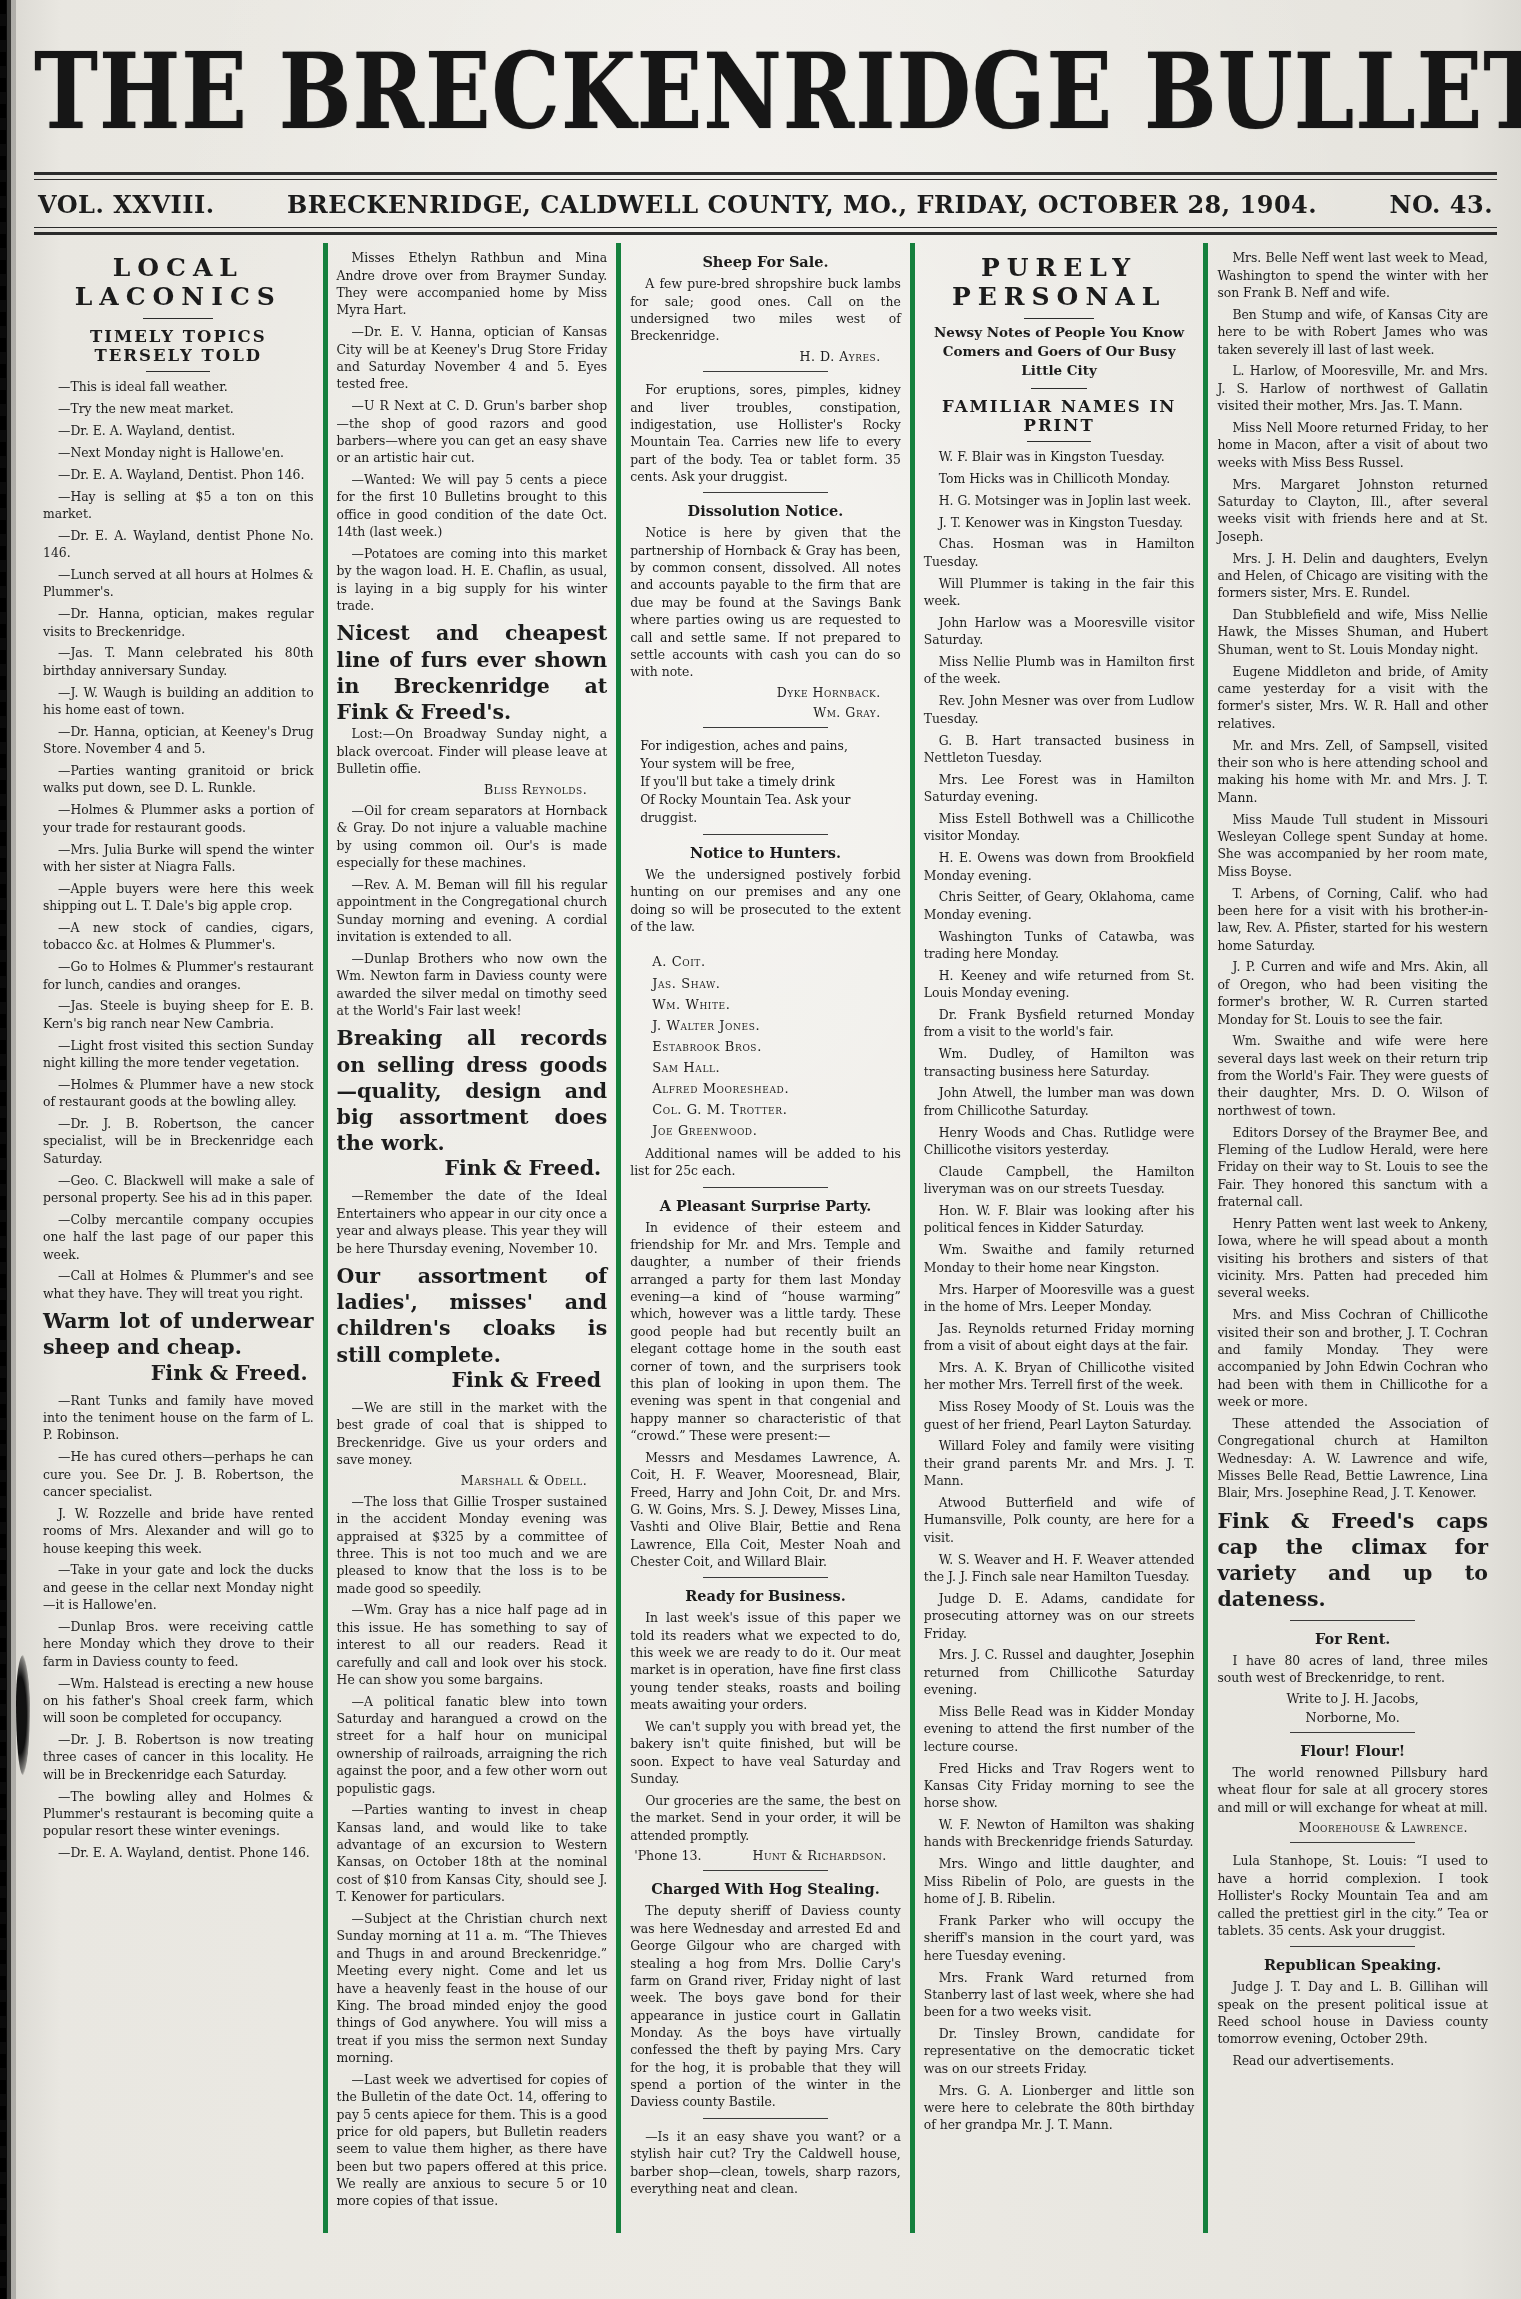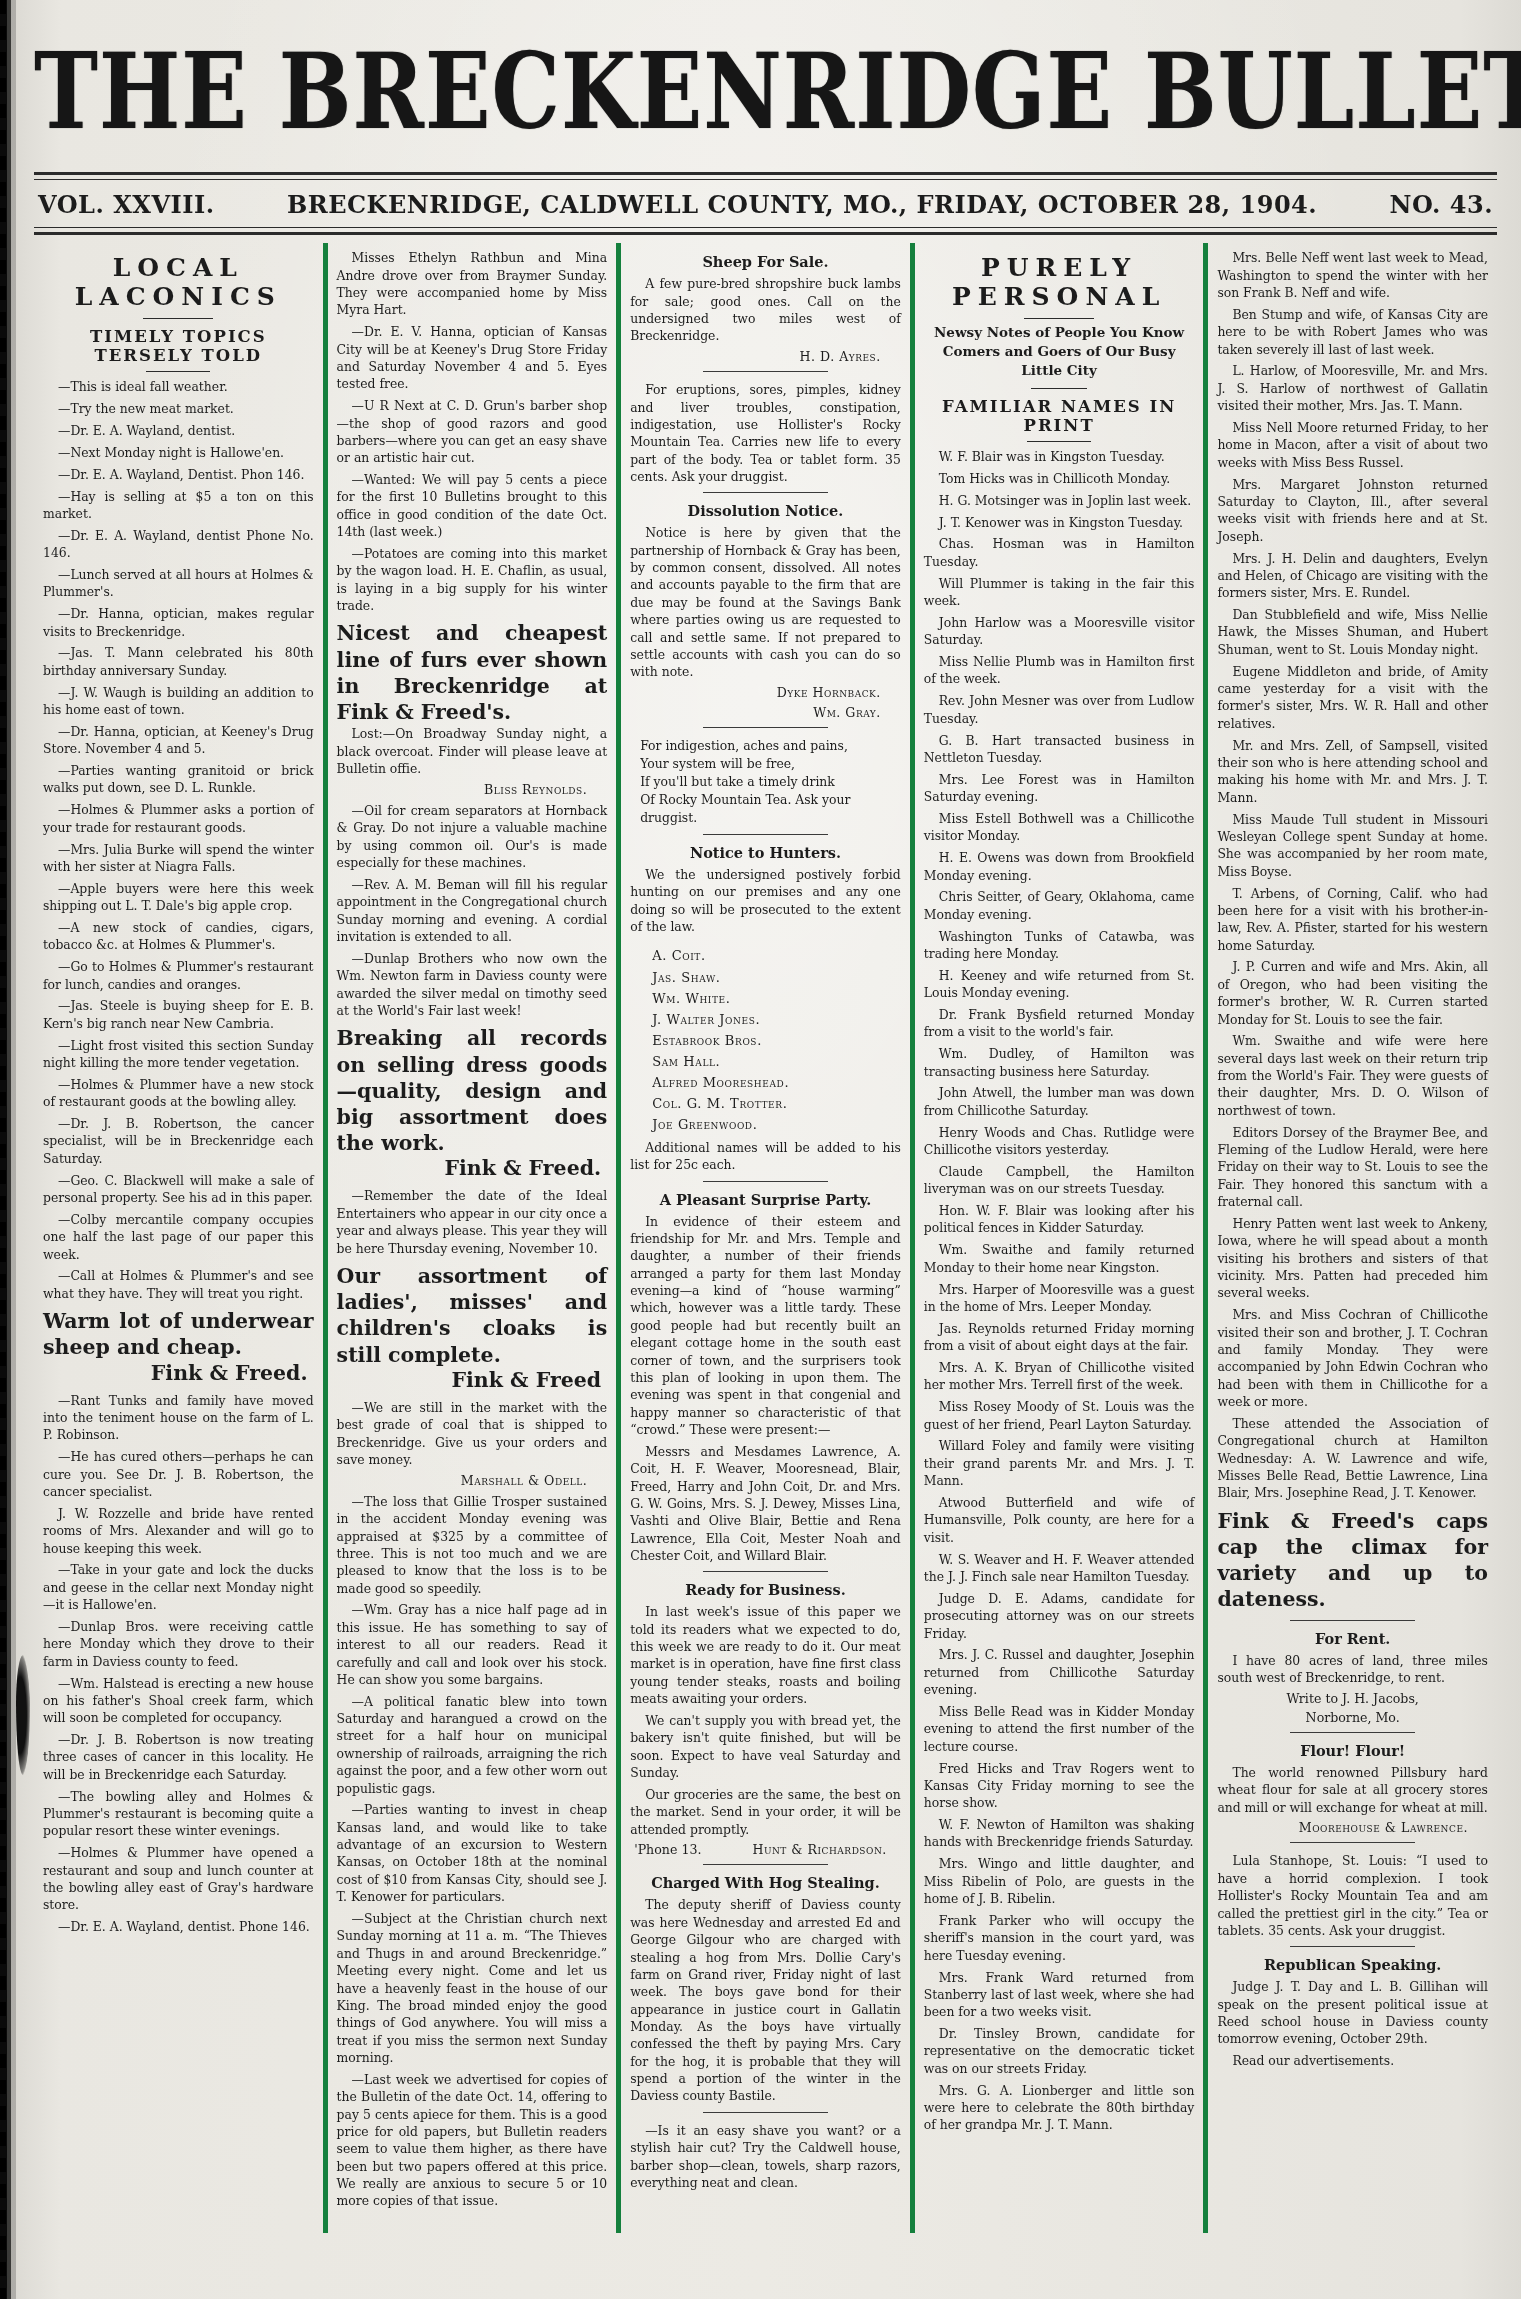--- a/index.html
+++ b/index.html
@@ -45,21 +45,21 @@
   .h2{font-size:16.5px;font-weight:bold;letter-spacing:2px;text-align:center;margin:8px 0 2px;}
   .h2::after{content:"";display:block;width:64px;border-top:1px solid #2b2b2b;margin:6px auto 6px;}
   .h3{font-size:14.5px;font-weight:bold;text-align:center;margin:4px 0 5px;}
   .p{font-size:12.4px;line-height:1.4;text-align:justify;text-indent:15px;margin:0 0 4.5px;}
   .verse{font-size:12.4px;line-height:1.45;margin:0 0 5px 10px;}
   .ad{font-size:20.5px;font-weight:bold;line-height:1.28;text-align:justify;margin:6px 0 0;}
   .adsig{font-size:20.5px;font-weight:bold;text-align:right;margin:0 6px 7px 0;}
   .sig{font-size:12.6px;font-variant:small-caps;letter-spacing:.5px;text-align:right;margin:0 20px 5px 0;}
   .ctr{font-size:12.6px;text-align:center;margin:0 0 4px;}
   .hr{width:46%;border-top:1.5px solid #3a3a3a;margin:7px auto 9px;}
-  .names{margin:10px 0 4px 22px;}
+  .names{margin:16px 0 4px 22px;}
   .name{font-size:13px;font-variant:small-caps;letter-spacing:.6px;line-height:1.62;}
   .sig2{display:flex;justify-content:space-between;font-size:12.6px;margin:0 14px 5px 4px;}
   .sig2r{font-variant:small-caps;letter-spacing:.5px;}
 
   .ink-blob{position:absolute;left:16px;top:1655px;width:14px;height:120px;
     background:radial-gradient(ellipse at 30% 50%,#111 0 45%,rgba(17,17,17,.4) 70%,transparent 75%);
     border-radius:50% 50% 50% 50%/40% 40% 60% 60%;}
 </style>
 </head>
 <body>
@@ -112,21 +112,20 @@
         <div class="ad">Warm lot of underwear sheep and cheap.</div>
         <div class="adsig">Fink &amp; Freed.</div>
         <div class="p">—Rant Tunks and family have moved into the teniment house on the farm of L. P. Robinson.</div>
         <div class="p">—He has cured others—perhaps he can cure you. See Dr. J. B. Robertson, the cancer specialist.</div>
         <div class="p">J. W. Rozzelle and bride have rented rooms of Mrs. Alexander and will go to house keeping this week.</div>
         <div class="p">—Take in your gate and lock the ducks and geese in the cellar next Monday night—it is Hallowe'en.</div>
         <div class="p">—Dunlap Bros. were receiving cattle here Monday which they drove to their farm in Daviess county to feed.</div>
         <div class="p">—Wm. Halstead is erecting a new house on his father's Shoal creek farm, which will soon be completed for occupancy.</div>
         <div class="p">—Dr. J. B. Robertson is now treating three cases of cancer in this locality. He will be in Breckenridge each Saturday.</div>
         <div class="p">—The bowling alley and Holmes &amp; Plummer's restaurant is becoming quite a popular resort these winter evenings.</div>
-        <div class="p">—Holmes &amp; Plummer have opened a restaurant and soup and lunch counter at the bowling alley east of Gray's hardware store.</div>
         <div class="p">—Dr. E. A. Wayland, dentist. Phone 146.</div>
       </div>
       <div class="col">
         <div class="p">Misses Ethelyn Rathbun and Mina Andre drove over from Braymer Sunday. They were accompanied home by Miss Myra Hart.</div>
         <div class="p">—Dr. E. V. Hanna, optician of Kansas City will be at Keeney's Drug Store Friday and Saturday November 4 and 5.  Eyes tested free.</div>
         <div class="p">—U R Next at C. D. Grun's barber shop—the shop of good razors and good barbers—where you can get an easy shave or an artistic hair cut.</div>
         <div class="p">—Wanted:  We will pay 5 cents a piece for the first 10 Bulletins brought to this office in good condition of the date Oct. 14th (last week.)</div>
         <div class="p">—Potatoes are coming into this market by the wagon load.  H. E. Chaflin, as usual, is laying in a big supply for his winter trade.</div>
         <div class="ad">Nicest and cheapest line of furs ever shown in Breckenridge at Fink &amp; Freed's.</div>
         <div class="p">Lost:—On Broadway Sunday night, a black overcoat.  Finder will please leave at Bulletin offie.</div>

